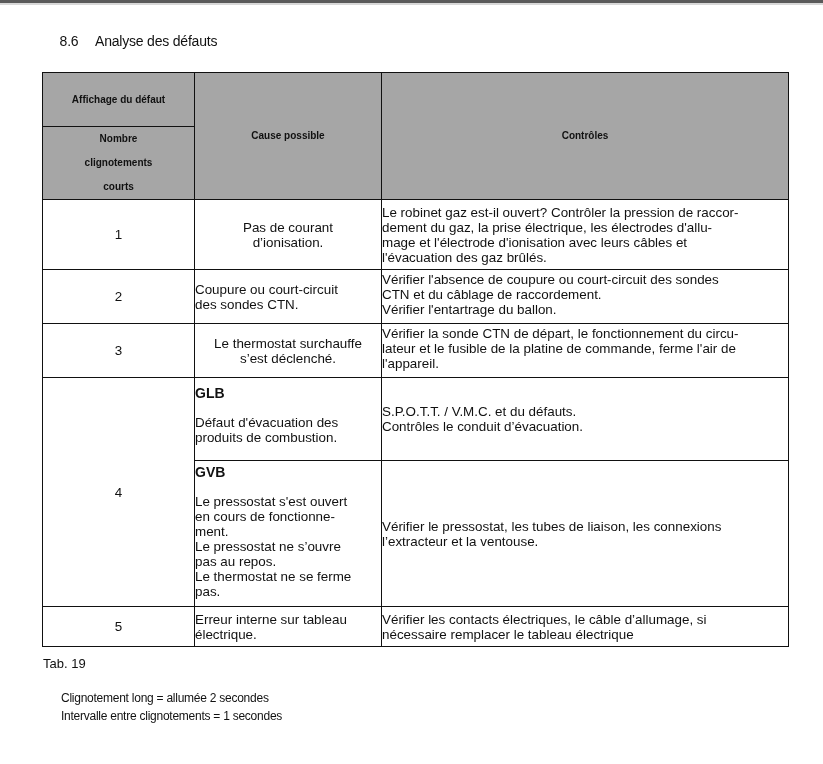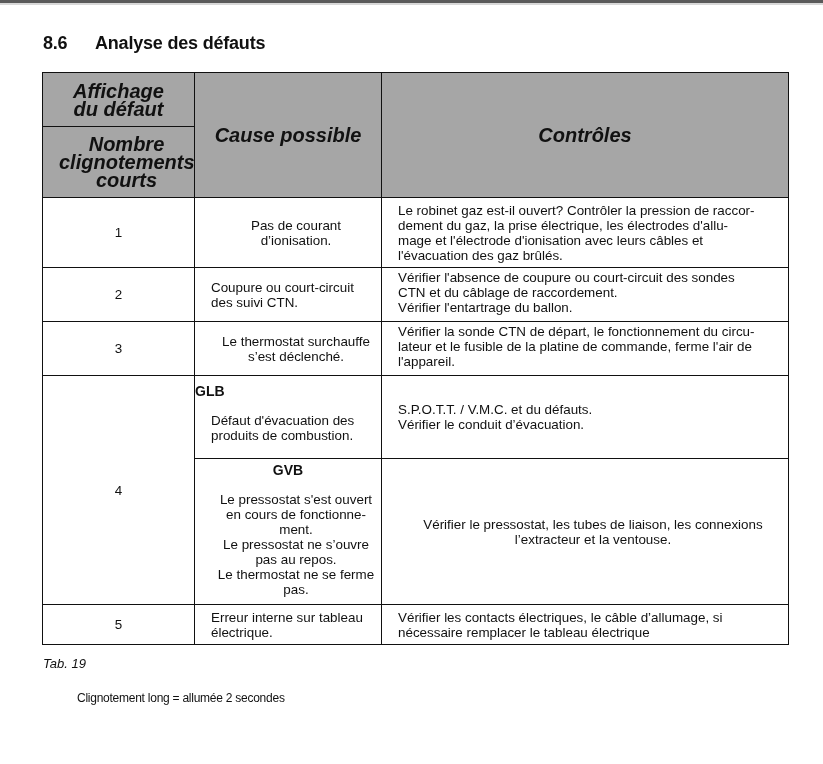--- a/index.html
+++ b/index.html
@@ -2,44 +2,44 @@
 <html><head>
 <meta charset="utf-8">
 <style>
   html, body { margin: 0; padding: 0; }
   body {
     width: 823px; height: 764px; background: #ffffff; position: relative; overflow: hidden;
     font-family: "Liberation Sans", sans-serif; color: #111;
   }
   .topbar { position: absolute; left: 0; top: 0; width: 823px; height: 3px; background: #5a5a5a; }
   .topbar-shadow { position: absolute; left: 0; top: 3px; width: 823px; height: 2px; background: #d8d8d8; }
-  .section-title { position: absolute; left: 43px; top: 33px; font-size: 18px; font-weight: bold; letter-spacing: -0.2px; }
+  .section-title { position: absolute; left: 43px; top: 33px; font-size: 14px; font-weight: normal; letter-spacing: -0.2px; text-align: center; }
   .section-title .num { display: inline-block; width: 52px; }
   table.defects {
     position: absolute; left: 42px; top: 72px; width: 746px;
     border-collapse: collapse; table-layout: fixed; font-size: 13.4px; line-height: 15px;
   }
   table.defects td, table.defects th { border: 1.5px solid #111; padding: 0; vertical-align: middle; }
-  th { background: #a6a6a6; font-weight: bold; font-size: 20px; line-height: 18px; text-align: center; font-style: italic; }
+  th { background: #a6a6a6; font-weight: bold; font-size: 10px; line-height: 24px; text-align: center; }
   .h-aff { height: 53px; }
   .h-nbr { height: 70px; }
   td.num { text-align: center; }
   td.cause { padding: 0 8px 0 9px; }
   td.cause.center { text-align: center; }
   td.ctrl { padding: 0 8px 0 9px; }
   .r1 { height: 70px; }
   .r2 { height: 54px; }
   .r3 { height: 54px; }
   .r4a { height: 83px; }
-  .r4b { height: 146px; text-align: center; }
+  .r4b { height: 146px; }
   .r5 { height: 40px; }
   .sub-title { font-weight: bold; font-size: 14px; display: block; margin-bottom: 14px; }
   .cause.top { vertical-align: top; padding-top: 8px; }
-  .line { display: block; padding-left: 16px; }
-  .caption { position: absolute; left: 43px; top: 656px; font-size: 13px; font-style: italic; }
+  .line { display: block; }
+  .caption { position: absolute; left: 43px; top: 656px; font-size: 13px; }
   .notes { position: absolute; left: 61px; top: 689px; font-size: 12px; line-height: 18px; }
   .notes .line { letter-spacing: -0.25px; }
 </style>
 </head>
 <body>
 
 <div class="topbar"></div>
 <div class="topbar-shadow"></div>
 
 <div class="section-title">
@@ -79,21 +79,21 @@
       <span class="line">dement du gaz, la prise électrique, les électrodes d'allu-</span>
       <span class="line">mage et l'électrode d'ionisation avec leurs câbles et</span>
       <span class="line">l'évacuation des gaz brûlés.</span>
     </td>
   </tr>
 
   <tr class="r2">
     <td class="num">2</td>
     <td class="cause">
       <span class="line">Coupure ou court-circuit</span>
-      <span class="line">des suivi CTN.</span>
+      <span class="line">des sondes CTN.</span>
     </td>
     <td class="ctrl" style="vertical-align:top;padding-top:2px;">
       <span class="line">Vérifier l'absence de coupure ou court-circuit des sondes</span>
       <span class="line">CTN et du câblage de raccordement.</span>
       <span class="line">Vérifier l'entartrage du ballon.</span>
     </td>
   </tr>
 
   <tr class="r3">
     <td class="num">3</td>
@@ -110,21 +110,21 @@
 
   <tr class="r4a">
     <td class="num" rowspan="2">4</td>
     <td class="cause top">
       <span class="sub-title">GLB</span>
       <span class="line">Défaut d'évacuation des</span>
       <span class="line">produits de combustion.</span>
     </td>
     <td class="ctrl">
       <span class="line">S.P.O.T.T. / V.M.C. et du défauts.</span>
-      <span class="line">Vérifier le conduit d’évacuation.</span>
+      <span class="line">Contrôles le conduit d’évacuation.</span>
     </td>
   </tr>
 
   <tr class="r4b">
     <td class="cause top" style="padding-top:4px;">
       <span class="sub-title">GVB</span>
       <span class="line">Le pressostat s'est ouvert</span>
       <span class="line">en cours de fonctionne-</span>
       <span class="line">ment.</span>
       <span class="line">Le pressostat ne s’ouvre</span>
@@ -149,13 +149,14 @@
       <span class="line">nécessaire remplacer le tableau électrique</span>
     </td>
   </tr>
 </tbody>
   </table>
 
 <div class="caption">Tab. 19</div>
 
 <div class="notes">
   <span class="line">Clignotement long = allumée 2 secondes</span>
+  <span class="line">Intervalle entre clignotements = 1 secondes</span>
 </div>
 
 </body></html>

